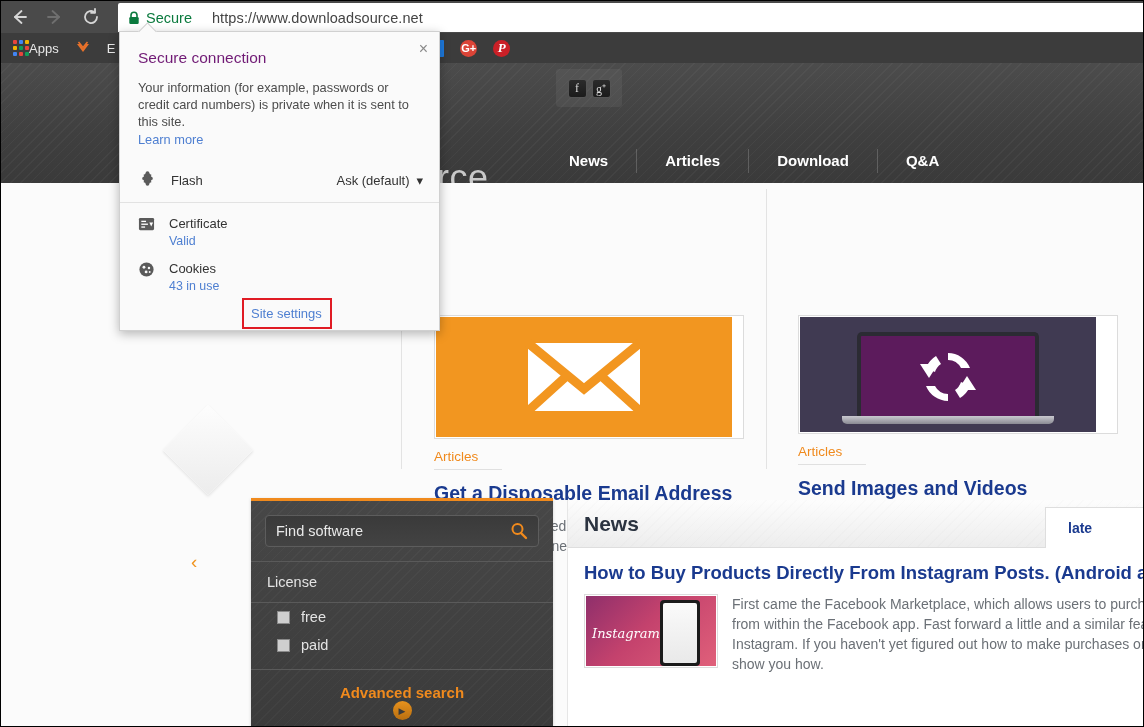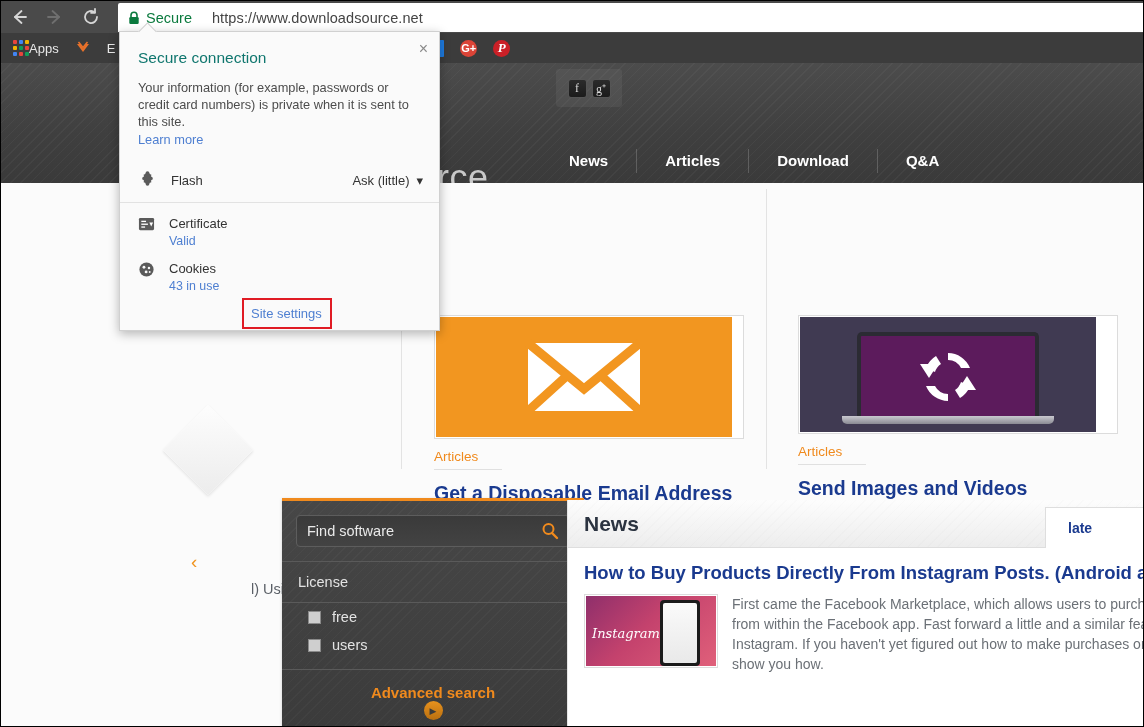--- a/index.html
+++ b/index.html
@@ -190,21 +190,20 @@
   .search-widget {
     position: absolute; left: 250px; top: 435px;
     width: 302px; height: 230px;
     background:
       repeating-linear-gradient(135deg,
         rgba(255,255,255,.028) 0px, rgba(255,255,255,.028) 1px,
         rgba(0,0,0,0) 1px, rgba(0,0,0,0) 7px),
       linear-gradient(180deg,#474747,#3b3b3b);
     border-top: 3px solid #f08a1d;
     box-shadow: 0 1px 3px rgba(0,0,0,.18);
-    margin-left: 31px;
   }
   .sw-searchrow { padding: 14px 14px 14px 14px; }
   .sw-input {
     width: 100%; height: 32px;
     background: linear-gradient(180deg,#3a3a3a,#434343);
     border: 1px solid #5d5d5d; border-radius: 4px;
     display: flex; align-items: center; padding: 0 10px;
     cursor: text;
   }
   .sw-input span { color: #e9e9e9; font-size: 14.5px; flex: 1; }
@@ -307,21 +306,21 @@
     border: 1px solid #d0d0d0;
     box-shadow: 0 3px 10px rgba(0,0,0,.28);
     z-index: 50;
   }
   .bubble-close {
     position: absolute; right: 11px; top: 9px;
     color: #8a8a8a; font-size: 16px; cursor: pointer;
     line-height: 1;
   }
   .bubble h3 {
-    font-size: 15.5px; font-weight: normal; color: #0f766e;
+    font-size: 15.5px; font-weight: normal; color: #701a75;
     padding: 17px 25px 0 18px;
   }
   .bubble p {
     font-size: 12.8px; color: #4c4c4c; line-height: 17px;
     padding: 12px 24px 0 18px;
   }
   .bubble .learn {
     display: inline-block; font-size: 12.8px; color: #4e7fd1;
     padding: 2px 0 0 18px; cursor: pointer;
   }
@@ -434,21 +433,21 @@
       </div>
       <div class="sw-sep"></div>
       <div class="sw-label">License</div>
       <div class="sw-sep"></div>
       <div class="sw-opt">
         <div class="sw-check"></div>
         <span>free</span>
       </div>
       <div class="sw-opt">
         <div class="sw-check"></div>
-        <span>users</span>
+        <span>paid</span>
       </div>
       <div class="sw-sep" style="margin-top:10px;"></div>
       <div class="sw-adv">
         <b>Advanced search</b>
         <div class="sw-adv-btn">▶</div>
       </div>
     </div>
 
     <div class="news-panel">
       <div class="news-head">
@@ -558,21 +557,21 @@
     <span class="learn">Learn more</span>
 
     <div class="perm-row">
       <svg width="19" height="19" viewBox="0 0 20 20" aria-hidden="true">
         <path d="M8 2.2 a2 2 0 0 1 4 0 a1.6 1.6 0 0 0 1.9 1.3 l0 2.6 a1.7 1.7 0 0 1 0 3.4 l0 2.6
                  a1.6 1.6 0 0 0 -1.9 1.3 a2 2 0 0 1 -4 0 a1.6 1.6 0 0 0 -1.9 -1.3 l0 -2.6
                  a1.7 1.7 0 0 1 0 -3.4 l0 -2.6 a1.6 1.6 0 0 0 1.9 -1.3 z" fill="#5a5a5a"></path>
       </svg>
       <div class="nm">Flash</div>
       <div class="perm-select">
-        <span>Ask (little)</span>
+        <span>Ask (default)</span>
         <span>▾</span>
       </div>
     </div>
     <div class="bubble-sep"></div>
 
     <div class="info-row">
       <svg width="17" height="17" viewBox="0 0 18 18" aria-hidden="true">
         <rect x="1" y="2" width="16" height="13" rx="1.4" fill="#5a5a5a"></rect>
         <rect x="3.5" y="5" width="5" height="1.4" fill="#fff"></rect>
         <rect x="3.5" y="8" width="7" height="1.4" fill="#fff"></rect>

